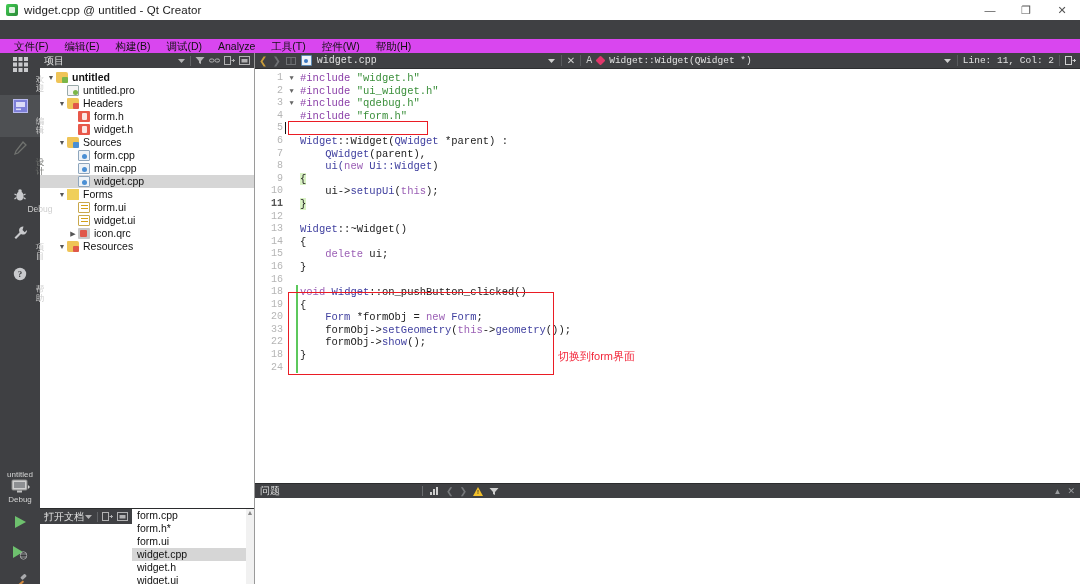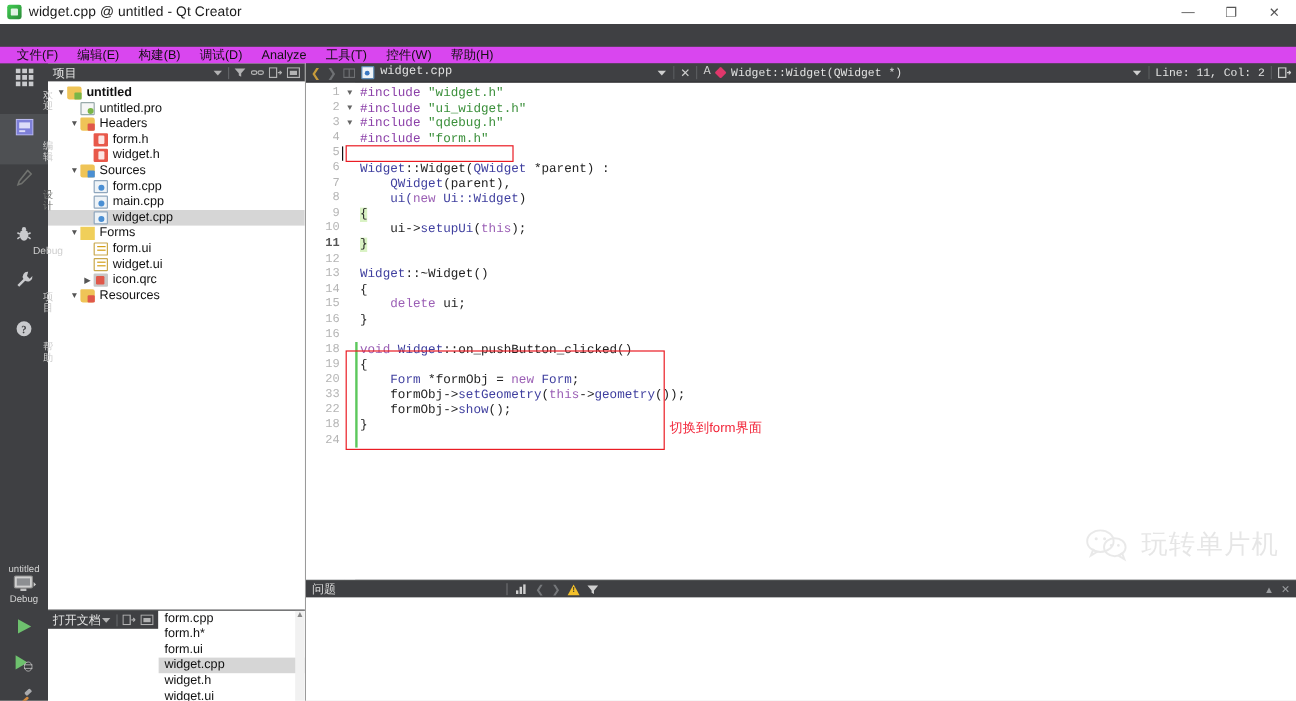--- a/index.html
+++ b/index.html
@@ -530,33 +530,20 @@
         <div class="codearea" id="codearea"><div class="cl"><span class="pp">#include </span><span class="str">"widget.h"</span></div><div class="cl"><span class="pp">#include </span><span class="str">"ui_widget.h"</span></div><div class="cl"><span class="pp">#include </span><span class="str">"qdebug.h"</span></div><div class="cl"><span class="pp">#include </span><span class="str">"form.h"</span></div><div class="cl">&nbsp;</div><div class="cl"><span class="typ">Widget</span><span class="fn">::Widget(</span><span class="typ">QWidget</span><span class="fn"> *parent) :</span></div><div class="cl"><span class="fn">    </span><span class="typ">QWidget</span><span class="fn">(parent),</span></div><div class="cl"><span class="typ">    ui(</span><span class="kw">new</span><span class="fn"> </span><span class="typ">Ui::Widget</span><span class="fn">)</span></div><div class="cl"><span class="brc">{</span></div><div class="cl"><span class="fn">    ui-&gt;</span><span class="typ">setupUi</span><span class="fn">(</span><span class="kw">this</span><span class="fn">);</span></div><div class="cl"><span class="brc">}</span></div><div class="cl">&nbsp;</div><div class="cl"><span class="typ">Widget</span><span class="fn">::~Widget()</span></div><div class="cl"><span class="fn">{</span></div><div class="cl"><span class="fn">    </span><span class="kw">delete</span><span class="fn"> ui;</span></div><div class="cl"><span class="fn">}</span></div><div class="cl">&nbsp;</div><div class="cl"><span class="kw">void</span><span class="fn"> </span><span class="typ">Widget</span><span class="fn">::on_pushButton_clicked()</span></div><div class="cl"><span class="fn">{</span></div><div class="cl"><span class="fn">    </span><span class="typ">Form</span><span class="fn"> *formObj = </span><span class="kw">new</span><span class="fn"> </span><span class="typ">Form</span><span class="fn">;</span></div><div class="cl"><span class="fn">    formObj-&gt;</span><span class="typ">setGeometry</span><span class="fn">(</span><span class="kw">this</span><span class="fn">-&gt;</span><span class="typ">geometry</span><span class="fn">());</span></div><div class="cl"><span class="fn">    formObj-&gt;</span><span class="typ">show</span><span class="fn">();</span></div><div class="cl"><span class="fn">}</span></div><div class="cl">&nbsp;</div></div>
 
         <div class="greenbar" style="left:41px; top:216px; height:88px;"></div>
 
         <div class="redbox" style="left:33px; top:52px; width:140px; height:14px;"></div>
         <div class="redbox" style="left:33px; top:223px; width:266px; height:83px;"></div>
         <div class="annot" style="left:303px; top:280px;">切换到form界面</div>
 
         <div class="cursorbar" style="left:30px; top:53px; height:12px;"></div>
 
-        <div class="watermark">
-          <svg width="40" height="30" viewBox="0 0 40 30">
-            <ellipse cx="14" cy="12" rx="11" ry="9" fill="none" stroke="#8a8a8a" stroke-width="1.6"></ellipse>
-            <polygon points="8,19 6,24 11,21" fill="none" stroke="#8a8a8a" stroke-width="1.6"></polygon>
-            <circle cx="10.5" cy="10" r="1.3" fill="#8a8a8a"></circle>
-            <circle cx="17.5" cy="10" r="1.3" fill="#8a8a8a"></circle>
-            <ellipse cx="26" cy="17" rx="9" ry="7.5" fill="none" stroke="#8a8a8a" stroke-width="1.6"></ellipse>
-            <polygon points="32,22 34,27 29,24" fill="none" stroke="#8a8a8a" stroke-width="1.6"></polygon>
-            <circle cx="23" cy="15.5" r="1.1" fill="#8a8a8a"></circle>
-            <circle cx="29" cy="15.5" r="1.1" fill="#8a8a8a"></circle>
-          </svg>
-          <span class="wm-text">玩转单片机</span>
-        </div>
       </div>
 
       <div class="issues">
         <div class="issuesbar">
           <span>问题</span>
           <span style="flex:0 0 130px"></span>
           <span style="width:1px;height:10px;background:#6a6c6f;display:inline-block"></span>
           <svg width="11" height="10" viewBox="0 0 11 10">
             <rect x="1" y="6" width="2" height="3" fill="#cfcfcf"></rect>
               <rect x="4" y="3" width="2" height="6" fill="#cfcfcf"></rect>

